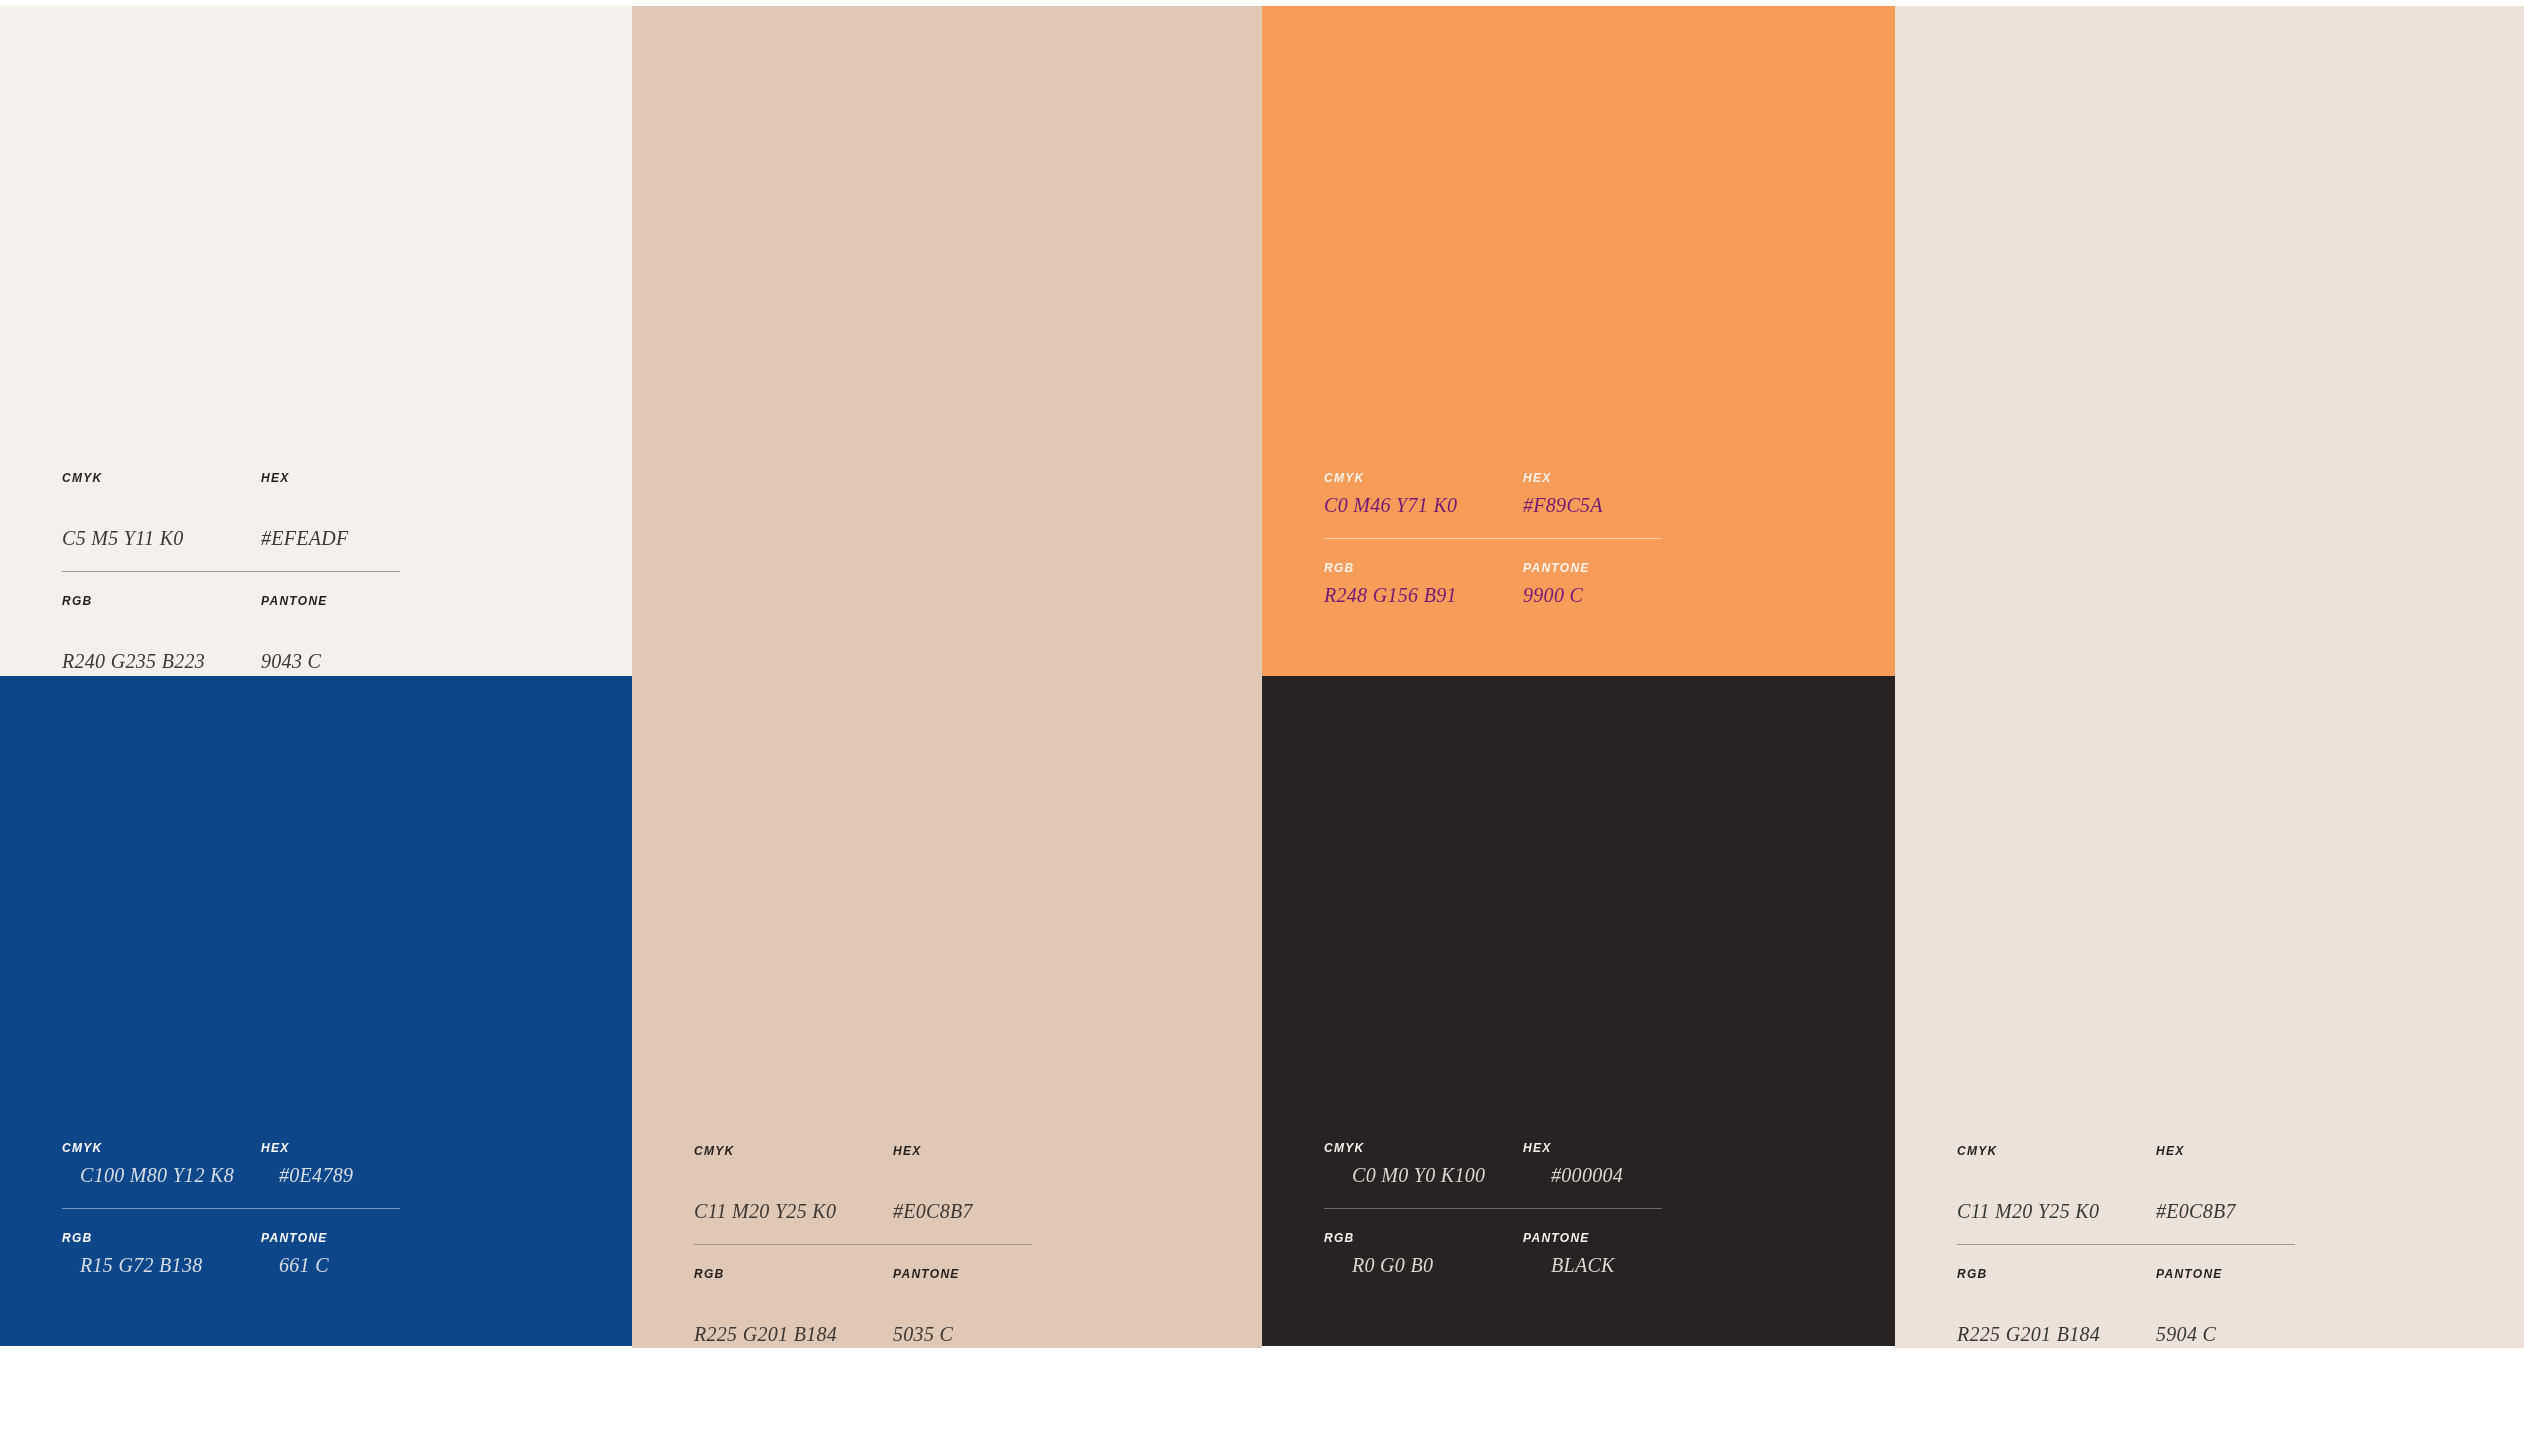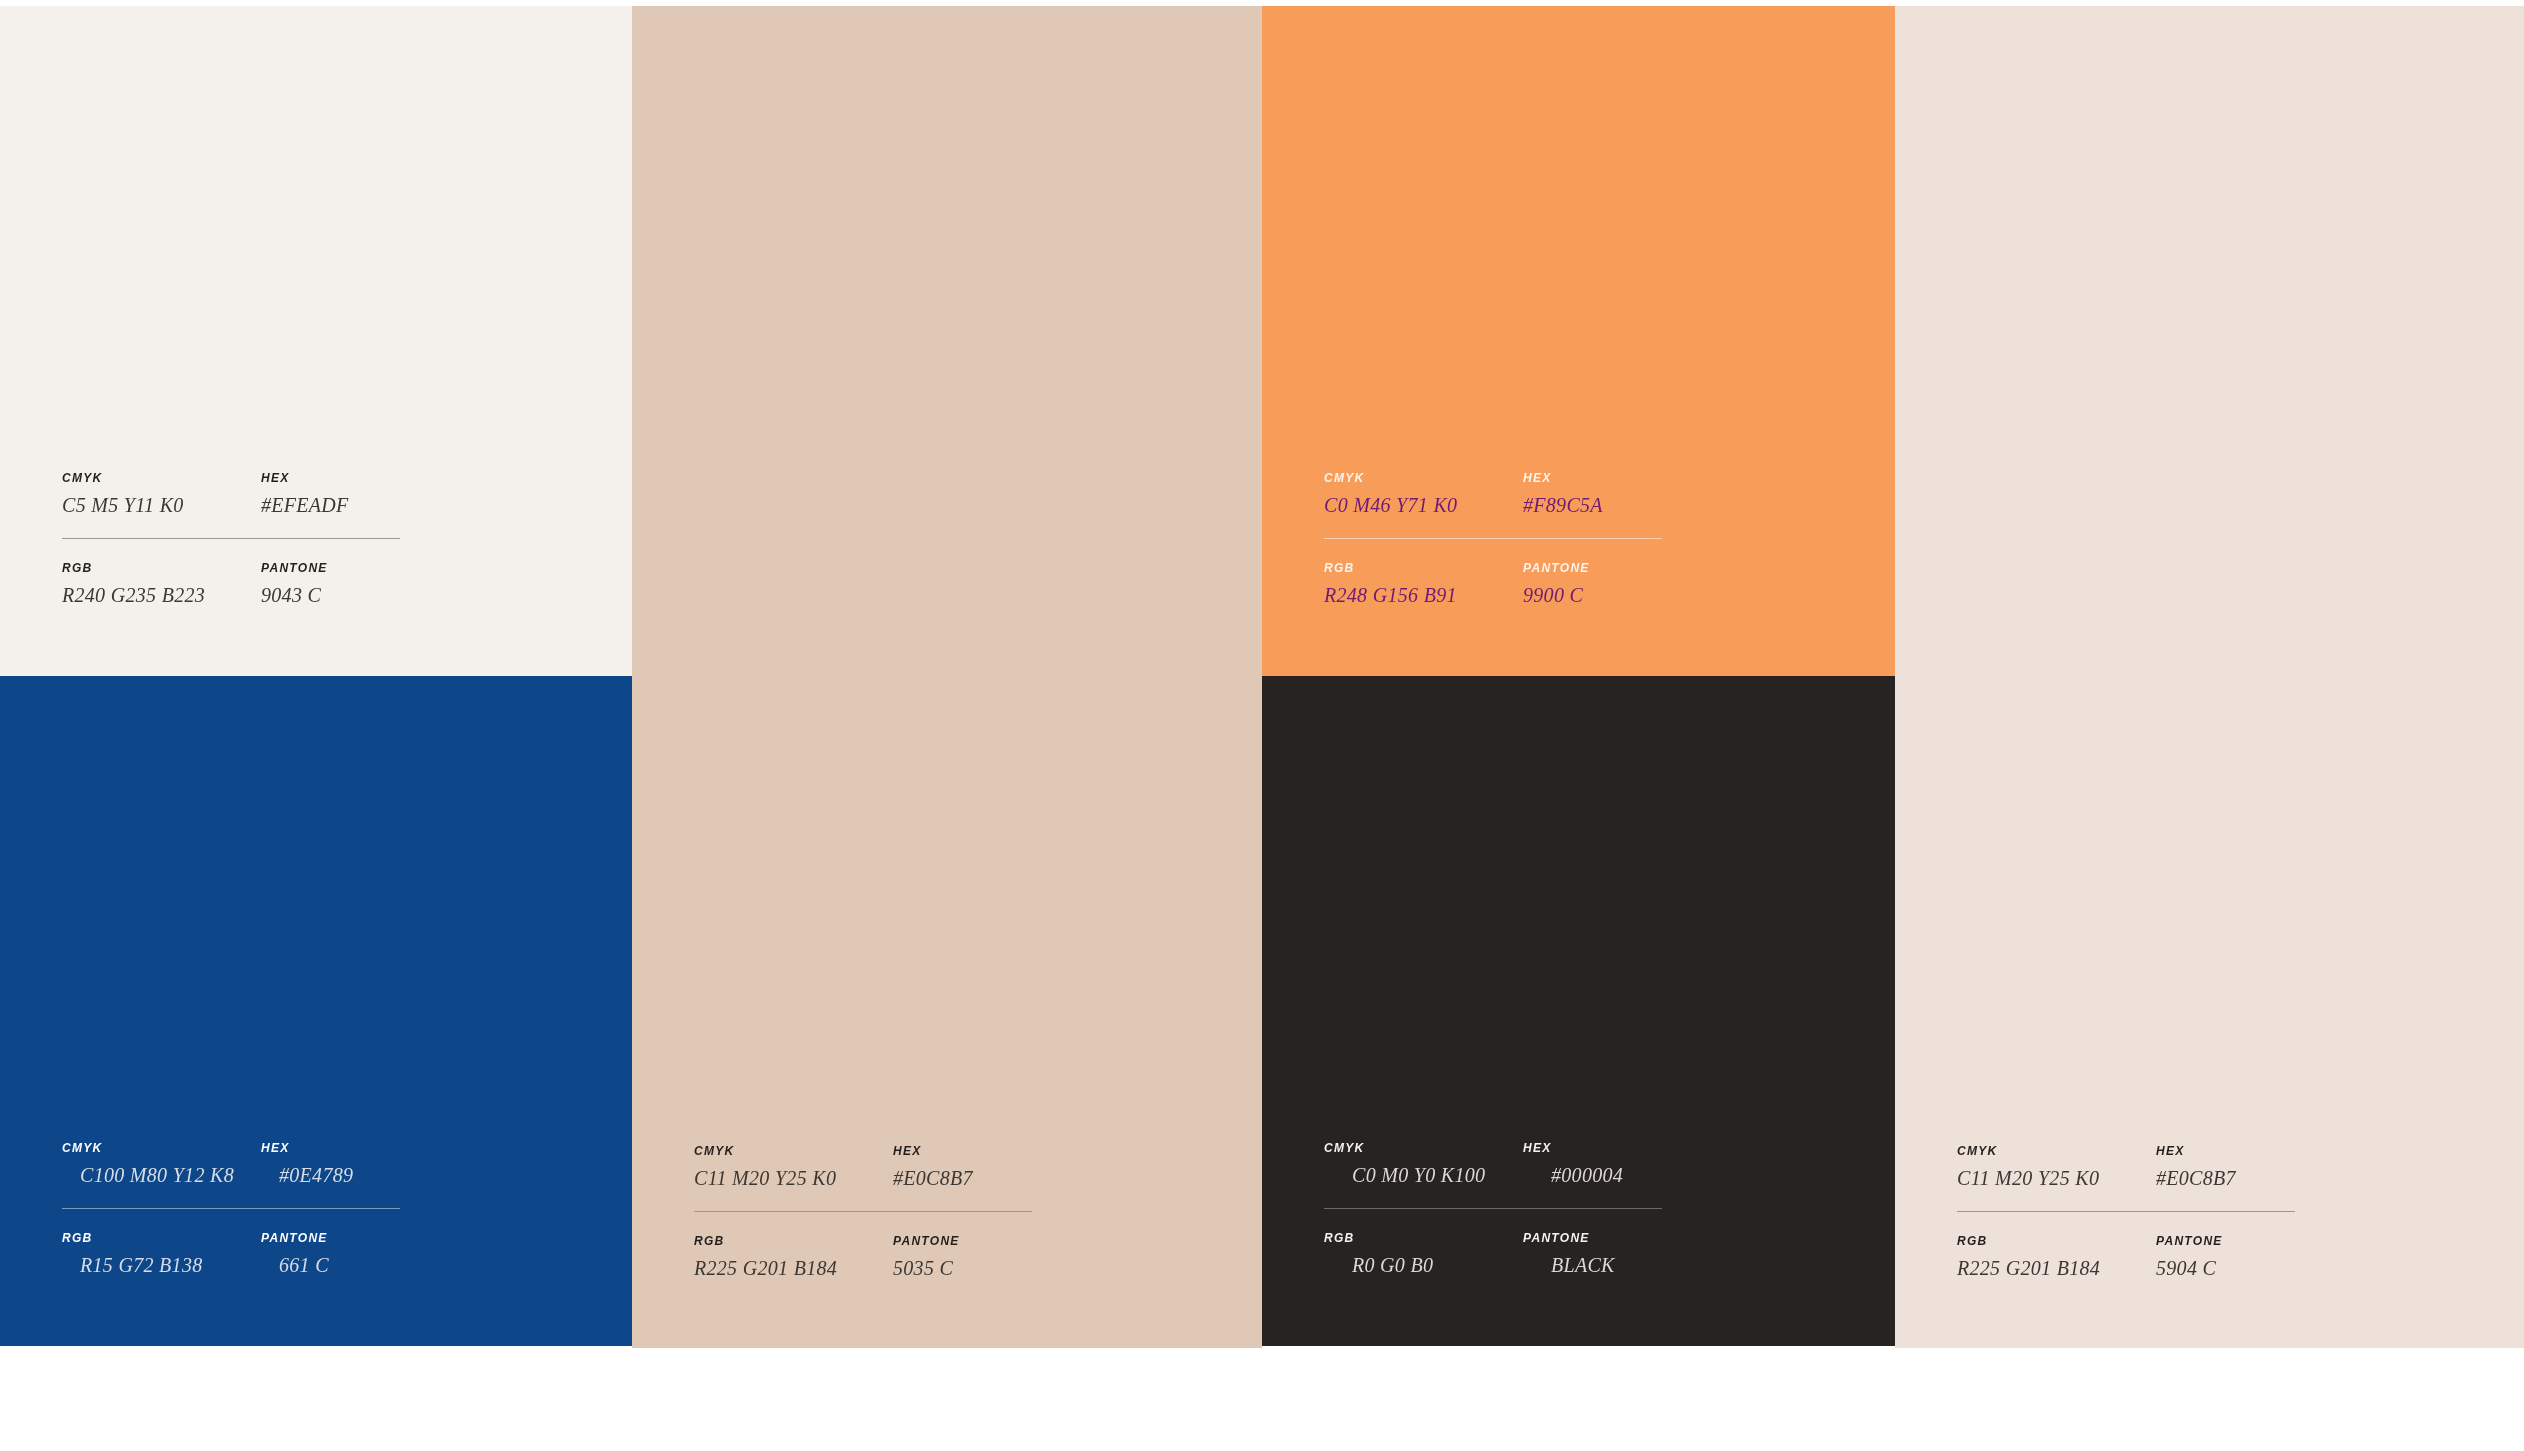--- a/index.html
+++ b/index.html
@@ -93,21 +93,21 @@
 
   .spec-divider {
     height: 0.8px;
     width: 338px;
     margin-top: 23px;
     margin-bottom: 24px;
   }
 
   
   .ink-dark .spec-label  { color: #231f1d; }
-  .ink-dark .spec-value  { color: #3b3733; }
+  .ink-dark .spec-value  { color: #3b3733; margin-top: 33px; }
   .ink-dark .spec-divider { background: #9d9892; }
 
   
   .ink-light .spec-label  { color: #ffffff; }
   .ink-light .spec-value  { color: #d8dde6; margin-left: 18px; }
   .ink-light .spec-divider { background: rgba(255,255,255,0.45); }
 
   
   .ink-warm .spec-label  { color: #fdf4ec; }
   .ink-warm .spec-value  { color: #701a75; }

